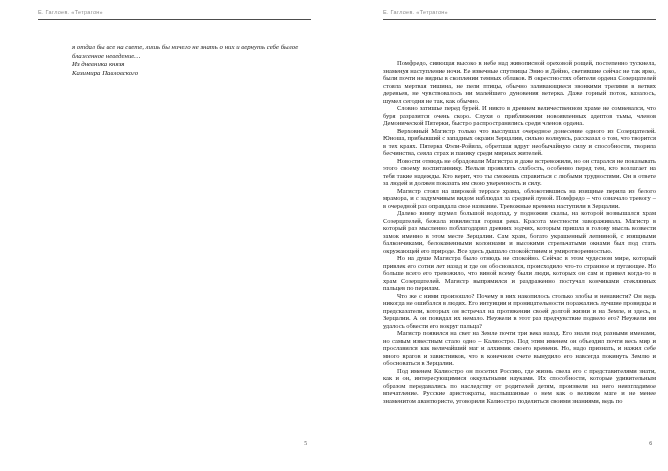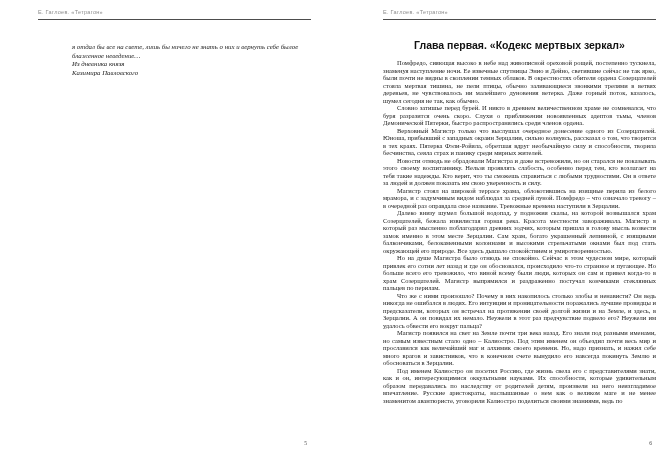--- a/index.html
+++ b/index.html
@@ -75,21 +75,20 @@
     <p class="src">Казимира Павловского</p>
   </div>
 
   <div class="page-number">5</div>
 </div>
 
 <div class="page page-right">
   <div class="running-header">Е. Гаглоев. «Тетрагон»</div>
   <div class="header-rule"></div>
 
-  <div class="chapter-title">Глава первая. «Кодекс мертвых зеркал»</div>
 
   <div class="body-text">
       <p class="body-par">Помфредо, сияющая высоко в небе над живописной ореховой рощей, постепенно тускнела, знаменуя наступление ночи. Ее извечные спутницы Энио и Дейно, светившие сейчас не так ярко, были почти не видны в скоплении темных облаков. В окрестностях обители ордена Созерцателей стояла мертвая тишина, не пели птицы, обычно заливающиеся звонкими трелями в ветвях деревьев, не чувствовалось ни малейшего дуновения ветерка. Даже горный поток, казалось, шумел сегодня не так, как обычно.</p>
       <p class="body-par">Словно затишье перед бурей. И никто в древнем величественном храме не сомневался, что буря разразится очень скоро. Слухи о приближении новоявленных адептов тьмы, членов Демонической Пятерки, быстро распространялись среди членов ордена.</p>
       <p class="body-par">Верховный Магистр только что выслушал очередное донесение одного из Созерцателей. Юноша, прибывший с западных окраин Зерцалии, сильно волнуясь, рассказал о том, что творится в тех краях. Пятерка Фэли-Ройяла, обретшая вдруг необычайную силу и способности, творила бесчинства, сеяла страх и панику среди мирных жителей.</p>
       <p class="body-par">Новости отнюдь не обрадовали Магистра и даже встревожили, но он старался не показывать этого своему воспитаннику. Нельзя проявлять слабость, особенно перед тем, кто возлагает на тебя такие надежды. Кто верит, что ты сможешь справиться с любыми трудностями. Он в ответе за людей и должен показать им свою уверенность и силу.</p>
       <p class="body-par">Магистр стоял на широкой террасе храма, облокотившись на изящные перила из белого мрамора, и с задумчивым видом наблюдал за средней луной. Помфредо – что означало тревогу – в очередной раз оправдала свое название. Тревожные времена наступили в Зерцалии.</p>
       <p class="body-par">Далеко внизу шумел большой водопад, у подножия скалы, на которой возвышался храм Созерцателей, бежала извилистая горная река. Красота местности завораживала. Магистр в который раз мысленно поблагодарил древних зодчих, которым пришла в голову мысль возвести замок именно в этом месте Зерцалии. Сам храм, богато украшенный лепниной, с изящными балкончиками, белокаменными колоннами и высокими стрельчатыми окнами был под стать окружающей его природе. Все здесь дышало спокойствием и умиротворенностью.</p>
       <p class="body-par">Но на душе Магистра было отнюдь не спокойно. Сейчас в этом чудесном мире, который привлек его сотни лет назад и где он обосновался, происходило что-то странное и пугающее. Но больше всего его тревожило, что виной всему были люди, которых он сам и привел когда-то в храм Созерцателей. Магистр выпрямился и раздраженно постучал кончиками стеклянных пальцев по перилам.</p>
       <p class="body-par">Что же с ними произошло? Почему в них накопилось столько злобы и ненависти? Он ведь никогда не ошибался в людях. Его интуиции и проницательности поражались лучшие провидцы и предсказатели, которых он встречал на протяжении своей долгой жизни и на Земле, и здесь, в Зерцалии. А он повидал их немало. Неужели в этот раз предчувствие подвело его? Неужели им удалось обвести его вокруг пальца?</p>

